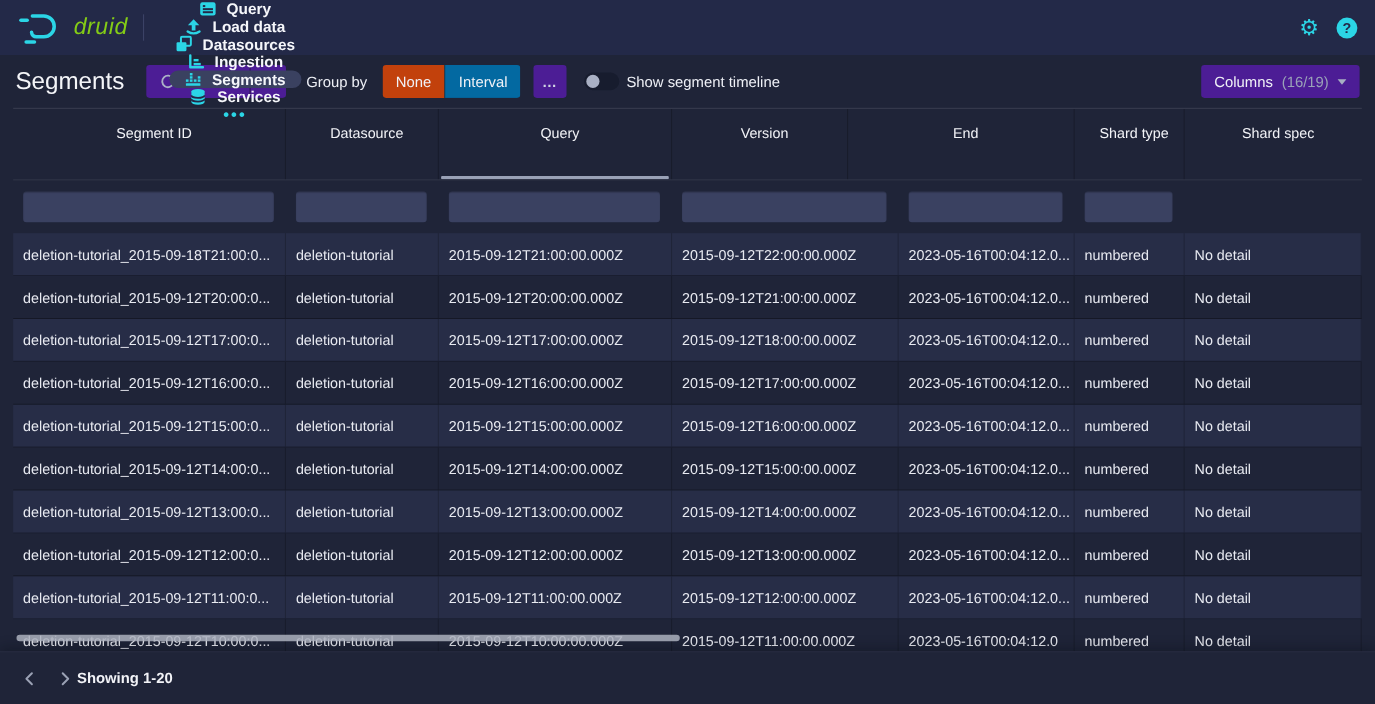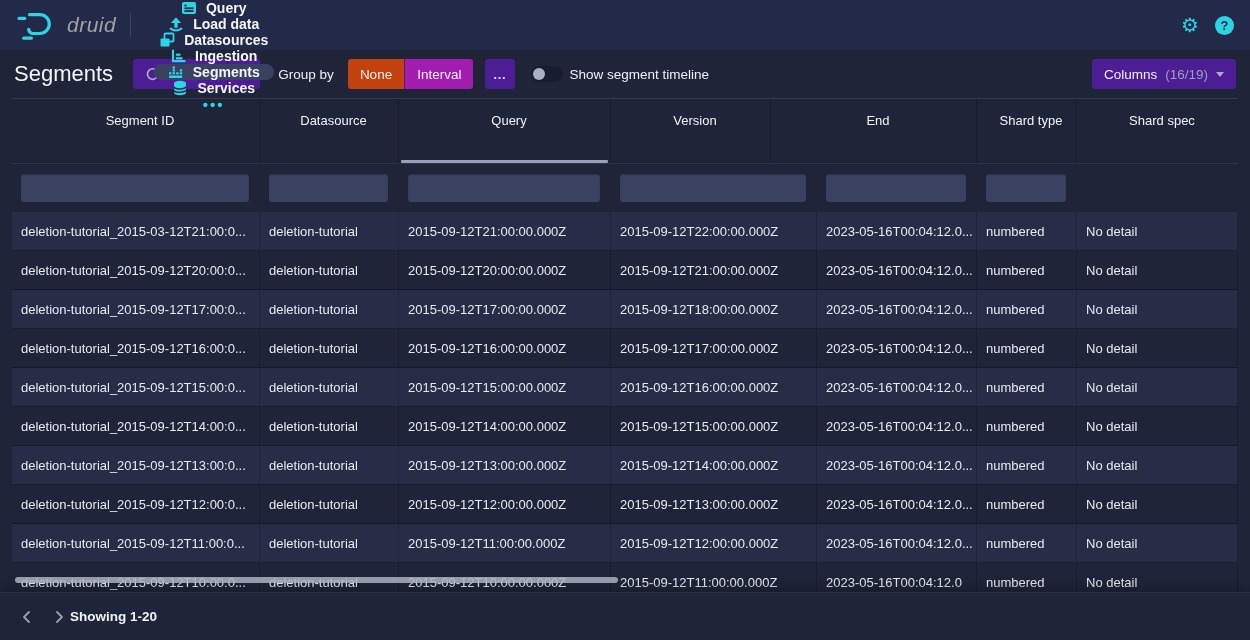--- a/index.html
+++ b/index.html
@@ -9,21 +9,21 @@
     background:#1f2438;
     color:#edeff5;
     position:relative;
   }
   
   .topbar {
     height:50px; background:#232948; display:flex; align-items:center;
     padding:0 16px; position:relative; z-index:10;
   }
   .logo { display:flex; align-items:center; gap:9px; }
-  .logo-word { font-size:21px; font-style:italic; font-weight:500; color:#a3a3a3; letter-spacing:.5px; }
+  .logo-word { font-size:21px; font-style:italic; font-weight:500; color:#84cc16; letter-spacing:.5px; }
   .vdiv { width:1px; height:24px; background:#3b4266; margin:0 14px; }
   .nav { display:flex; align-items:center; height:100%;flex-direction:column; }
   .nav-item {
     display:flex; align-items:center; gap:9px; padding:0 14px; height:30px;
     color:#f5f6fa; font-size:14px; font-weight:700; cursor:pointer; border-radius:15px;
     white-space:nowrap;
   }
   .nav-item.active { background:#3a4160; }
   .nav-more { color:#2bd5e6; font-size:15px; font-weight:700; letter-spacing:2px; padding:0 10px; cursor:pointer; }
   .topbar-right { margin-left:auto; display:flex; align-items:center; gap:16px; }
@@ -40,21 +40,21 @@
     align-items:center; gap:8px; padding:0 12px; font-size:13.5px; font-family:inherit;
     border-radius:3px; cursor:pointer; white-space:nowrap;
   }
   .btn-group { display:flex; }
   .btn-group .btn:first-child { border-radius:3px 0 0 3px; }
   .btn-group .btn:last-child  { border-radius:0 3px 3px 0; border-left:1px solid rgba(0,0,0,.38); }
   .caret { width:0; height:0; border-left:4.5px solid transparent; border-right:4.5px solid transparent; border-top:5.5px solid #a7aec3; display:inline-block; }
   .label { font-size:13.5px; color:#eef0f6; }
   .group-by-label { margin:0 14px 0 18px; }
   .seg .btn.off { background:#c2410c; border-radius:3px 0 0 3px; }
-  .seg .btn.on  { background:#a21caf; border-radius:0 3px 3px 0; border-left:1px solid rgba(0,0,0,.38); }
+  .seg .btn.on  { background:#0369a1; border-radius:0 3px 3px 0; border-left:1px solid rgba(0,0,0,.38); }
   .dots-btn { margin-left:12px; width:30px; justify-content:center; letter-spacing:2px; font-weight:700; color:#cfd4e2; }
   .switch { margin-left:16px; width:32px; height:16px; border-radius:9px; background:#171c2e; position:relative; cursor:pointer; flex:none; }
   .switch .knob { position:absolute; left:2px; top:2px; width:12px; height:12px; border-radius:50%; background:#a9b0c4; }
   .switch-label { margin-left:6px;text-align:right; }
   .columns-btn { margin-left:auto; }
   .muted { color:#9aa2b8; }
   
   .table-wrap { margin-left:12px; width:1226px; position:relative; }
   .thead { display:flex; height:66px; border-top:1px solid rgba(255,255,255,.10); border-bottom:1px solid rgba(255,255,255,.07);text-align:center; }
   .th {
@@ -250,21 +250,21 @@
     <div class="fcell c4">
         <input style="">
       </div>
     <div class="fcell c5">
         <input style="">
       </div>
     <div class="fcell c6"></div>
   </div>
   <div class="tbody">
       <div class="tr alt">
-        <div class="td c0">deletion-tutorial_2015-03-12T21:00:0...</div>
+        <div class="td c0">deletion-tutorial_2015-09-18T21:00:0...</div>
         <div class="td c1">deletion-tutorial</div>
         <div class="td c2">2015-09-12T21:00:00.000Z</div>
         <div class="td c3">2015-09-12T22:00:00.000Z</div>
         <div class="td c4">2023-05-16T00:04:12.0...</div>
         <div class="td c5">numbered</div>
         <div class="td c6">No detail</div>
       </div>
       <div class="tr">
         <div class="td c0">deletion-tutorial_2015-09-12T20:00:0...</div>
         <div class="td c1">deletion-tutorial</div>

